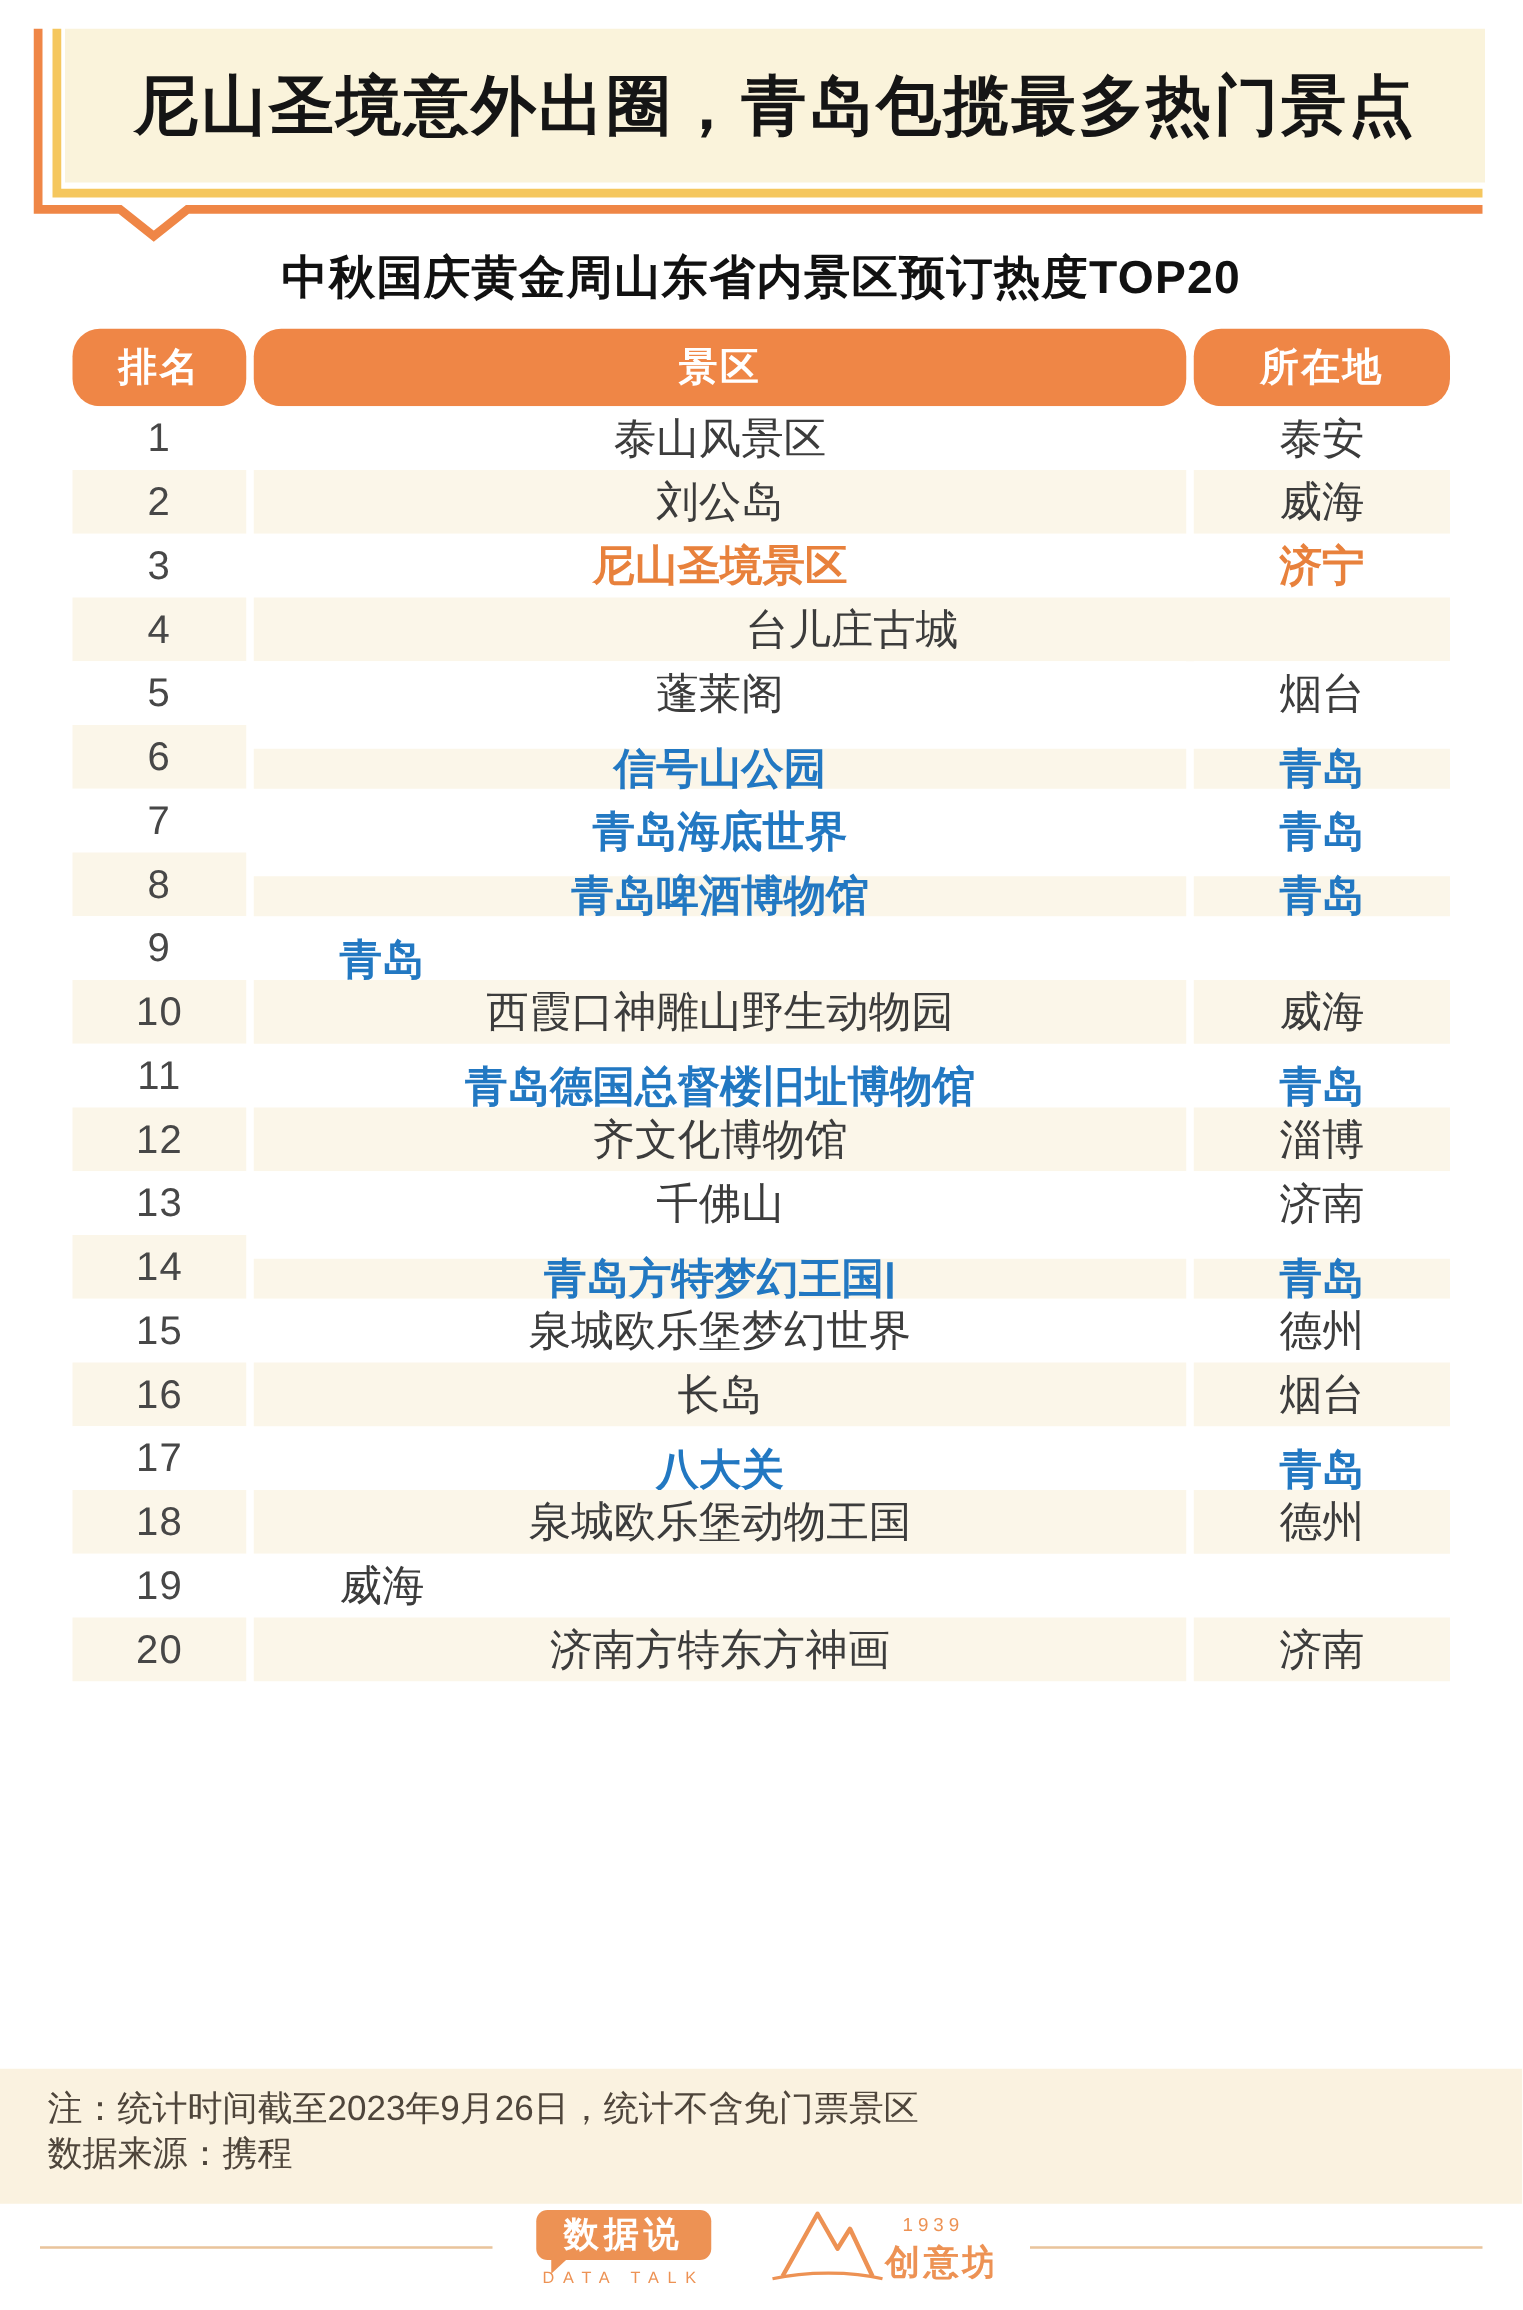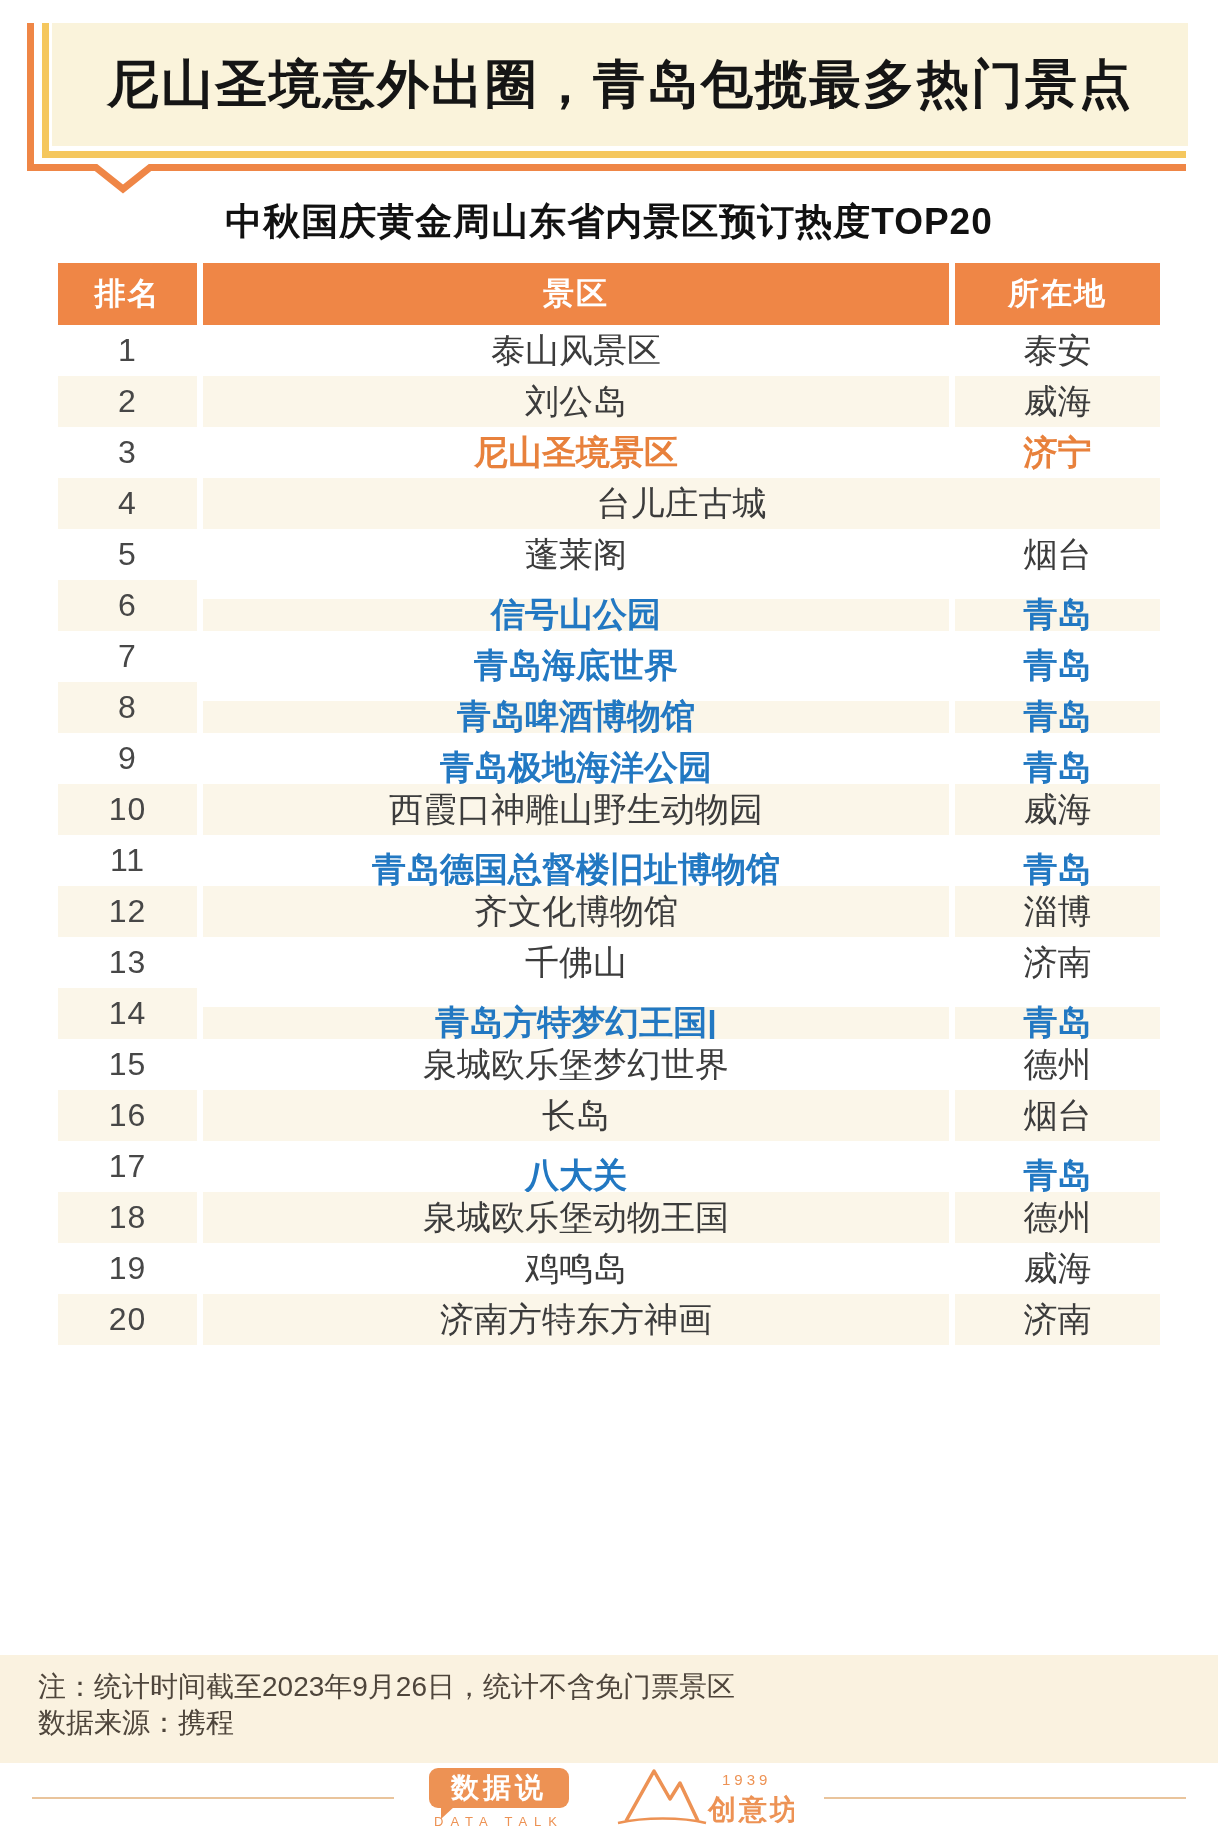--- a/index.html
+++ b/index.html
@@ -23,21 +23,21 @@
     position:absolute;left:0;top:196px;width:100%;height:52px;
     display:flex;align-items:center;justify-content:center;
     font-size:37px;font-weight:bold;color:#111;letter-spacing:1px;
   }
   
   .rank-table{position:absolute;left:58px;top:263px;width:1102px;}
   .t-row{display:flex;gap:6px;}
   .t-head{height:62px;}
   .t-head .cell{
     background:var(--orange_main,#EF8646);color:#fff;font-size:31px;font-weight:bold;
-    display:flex;align-items:center;justify-content:center;letter-spacing:2px;
+    display:flex;align-items:center;justify-content:center;letter-spacing:2px;border-radius:22px;
   }
   .body-row{height:51px;}
   .body-row .cell{
     display:flex;align-items:center;justify-content:center;
     font-size:34px;color:var(--row_text,#3C3C3C);
   }
   .cell.col-rank{width:139px;flex:none;}
   .cell.col-name{flex:1;}
   .cell.col-city{width:205px;flex:none;}
   .bg-white .cell{background:#ffffff;}
@@ -134,21 +134,20 @@
       <div class="cell col-name">青岛海底世界</div>
       <div class="cell col-city">青岛</div>
     </div>
         <div class="t-row body-row bg-cream c-blue">
       <div class="cell col-rank">8</div>
       <div class="cell col-name">青岛啤酒博物馆</div>
       <div class="cell col-city">青岛</div>
     </div>
         <div class="t-row body-row bg-white c-blue">
       <div class="cell col-rank">9</div>
-      <div class="cell col-name">青岛极地海洋公园</div>
       <div class="cell col-city">青岛</div>
     </div>
         <div class="t-row body-row bg-cream c-black">
       <div class="cell col-rank">10</div>
       <div class="cell col-name">西霞口神雕山野生动物园</div>
       <div class="cell col-city">威海</div>
     </div>
         <div class="t-row body-row bg-white c-blue">
       <div class="cell col-rank">11</div>
       <div class="cell col-name">青岛德国总督楼旧址博物馆</div>
@@ -184,21 +183,20 @@
       <div class="cell col-name">八大关</div>
       <div class="cell col-city">青岛</div>
     </div>
         <div class="t-row body-row bg-cream c-black">
       <div class="cell col-rank">18</div>
       <div class="cell col-name">泉城欧乐堡动物王国</div>
       <div class="cell col-city">德州</div>
     </div>
         <div class="t-row body-row bg-white c-black">
       <div class="cell col-rank">19</div>
-      <div class="cell col-name">鸡鸣岛</div>
       <div class="cell col-city">威海</div>
     </div>
         <div class="t-row body-row bg-cream c-black">
       <div class="cell col-rank">20</div>
       <div class="cell col-name">济南方特东方神画</div>
       <div class="cell col-city">济南</div>
     </div>
       </div>
   </div>
 

